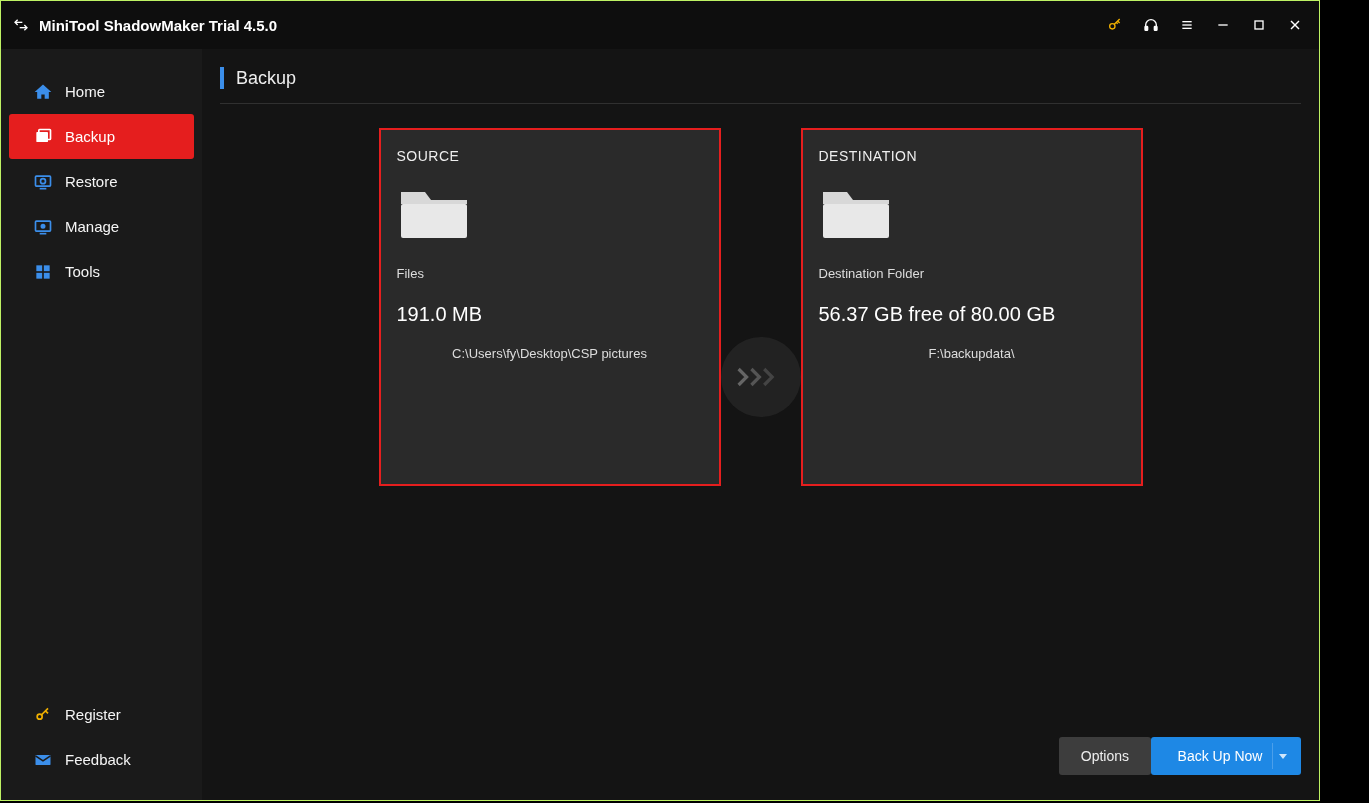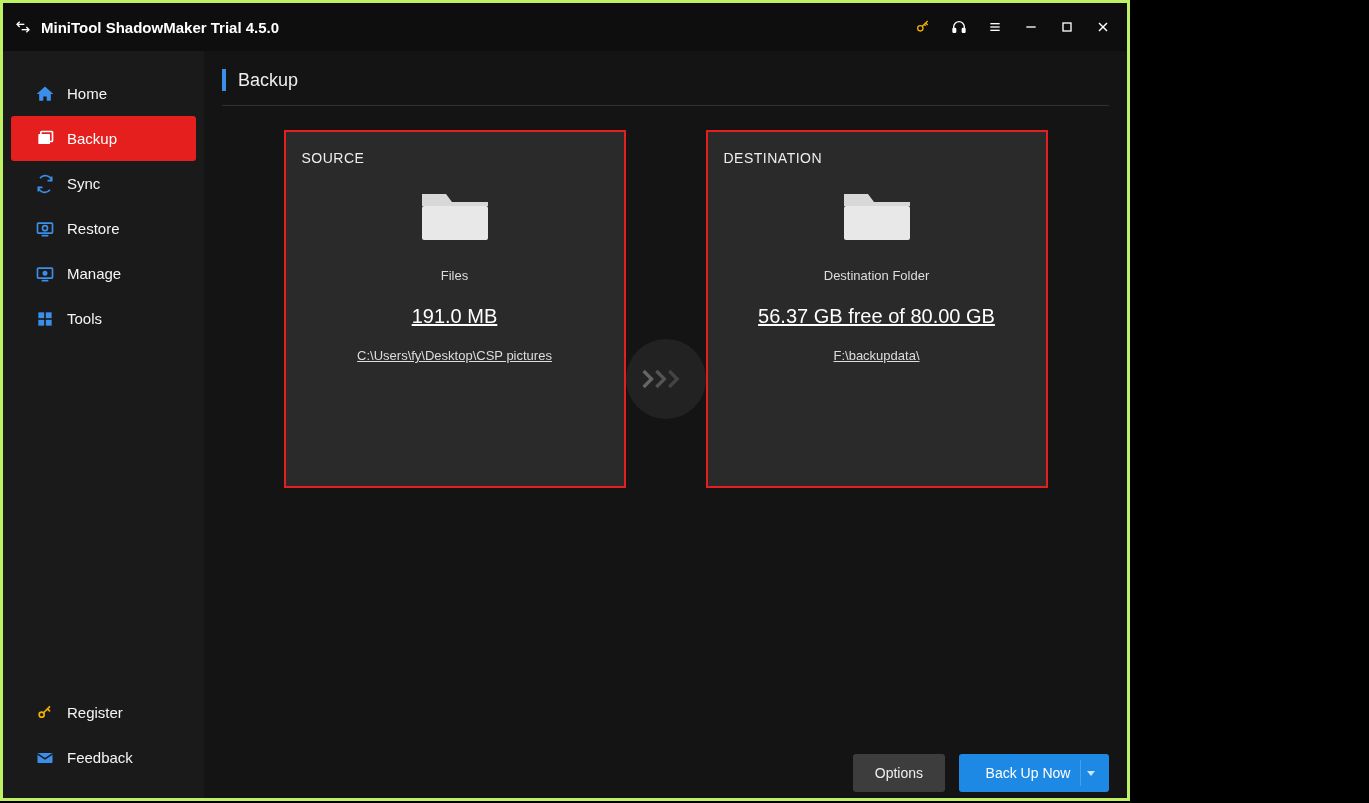--- a/index.html
+++ b/index.html
@@ -1,17 +1,17 @@
 <!DOCTYPE html>
 <html><head>
 <meta charset="utf-8">
 <style>
   * { box-sizing: border-box; margin: 0; padding: 0; font-family: "Segoe UI", Arial, sans-serif; }
   html, body { width: 1369px; height: 803px; background: #000; color: #fff; overflow: hidden; }
-  .window { width:1130px; height:801px; border:3px solid #bef264; background:#0e0e0e; position:relative; display:flex; flex-direction:column; }
+  .window { width:1320px; height:801px; border:1px solid #bef264; background:#0e0e0e; position:relative; display:flex; flex-direction:column; }
 
   
   .titlebar { height:48px; background:#0e0e0e; display:flex; align-items:center; justify-content:space-between; padding:0 14px 0 10px; }
   .titlebar-left { display:flex; align-items:center; gap:8px; }
   .app-title { font-size:15px; font-weight:600; color:#fff; }
   .titlebar-right { display:flex; align-items:center; gap:16px; }
   .tb-btn { width:20px; height:20px; display:flex; align-items:center; justify-content:center; color:#fff; cursor:pointer; }
   .tb-btn svg { width:16px; height:16px; }
 
   .body { flex:1; display:flex; min-height:0; }
@@ -29,31 +29,31 @@
 
   
   .main { flex:1; background:#141414; display:flex; flex-direction:column; padding:18px 18px 14px 18px; position:relative;}
   .page-header { display:flex; align-items:center; gap:12px; border-bottom:1px solid #303030; padding-bottom:14px; margin-bottom:24px;}
   .page-header .bar { width:4px; height:22px; background:#3b8eea; }
   .page-title { font-size:18px; font-weight:400; color:#eee; }
 
   .cards { display:flex; align-items:flex-start; justify-content:center; }
   .card { width:342px; height:358px; background:#2a2a2a; border:2px solid #e51e1e; padding:18px 16px; display:flex; flex-direction:column; cursor:pointer;}
   .card-title { font-size:14px; letter-spacing:0.5px; color:#eee; margin-bottom:12px;}
-  .card-body { flex:1; display:flex; flex-direction:column; align-items:center; }
+  .card-body { flex:1; display:flex; flex-direction:column; }
   .folder-icon { margin-top:6px; margin-bottom:20px; }
   .card .label1 { font-size:13px; color:#ddd; margin-bottom:22px;}
-  .card .big { font-size:20px; color:#fff; margin-bottom:20px;text-decoration:underline;}
-  .card .path { font-size:13px; color:#ddd; text-align:center;text-decoration:underline; }
+  .card .big { font-size:20px; color:#fff; margin-bottom:20px;}
+  .card .path { font-size:13px; color:#ddd; text-align:center; }
 
   .arrow-mid { width:80px; height:80px; border-radius:50%; background:#222; display:flex; align-items:center; justify-content:center; align-self:center; margin-top:140px;}
   .arrow-mid svg { width:48px; height:20px; }
 
   
-  .footer { position:absolute; right:18px; bottom:6px; display:flex; gap:14px; }
+  .footer { position:absolute; right:18px; bottom:25px; display:flex; }
   .btn { height:38px; border-radius:3px; display:flex; align-items:center; justify-content:center; font-size:14px; cursor:pointer; padding:0 22px;}
   .btn-options { background:#3d3d3d; color:#eee; }
   .btn-primary { background:#1e88e5; color:#fff; min-width:150px; position:relative; padding-right:34px; padding-left:22px;justify-content:center;}
   .btn-primary .caret { position:absolute; right:10px; top:0; bottom:0; display:flex; align-items:center; justify-content:center; width:16px;}
   .btn-primary .caret::before { content:""; border-left:4px solid transparent; border-right:4px solid transparent; border-top:5px solid #cfe6fb; }
   .btn-primary .sep { position:absolute; right:28px; top:6px; bottom:6px; width:1px; background: rgba(255,255,255,0.2);}
 </style>
 </head>
 <body>
 
@@ -128,30 +128,20 @@
         <div class="nav-item sel">
           <span class="icon">
               <svg viewBox="0 0 24 24" fill="currentColor">
                 <rect x="4" y="6" width="14" height="12" rx="1"></rect>
                 <rect x="7" y="3" width="14" height="12" rx="1" fill="none" stroke="currentColor" stroke-width="2"></rect>
               </svg>
             </span>
           <span>Backup</span>
         </div>
 
-        <div class="nav-item">
-          <span class="icon">
-              <svg viewBox="0 0 24 24" fill="none" stroke="currentColor" stroke-width="2">
-                <path d="M20 8a8 8 0 0 0-14-3M4 16a8 8 0 0 0 14 3"></path>
-                <polyline points="20 3 20 8 15 8"></polyline>
-                <polyline points="4 21 4 16 9 16"></polyline>
-              </svg>
-            </span>
-          <span>Sync</span>
-        </div>
 
         <div class="nav-item">
           <span class="icon">
               <svg viewBox="0 0 24 24" fill="none" stroke="currentColor" stroke-width="2">
                 <rect x="3" y="5" width="18" height="12" rx="1"></rect>
                 <circle cx="12" cy="11" r="3"></circle>
                 <line x1="8" y1="20" x2="16" y2="20"></line>
               </svg>
             </span>
           <span>Restore</span>

